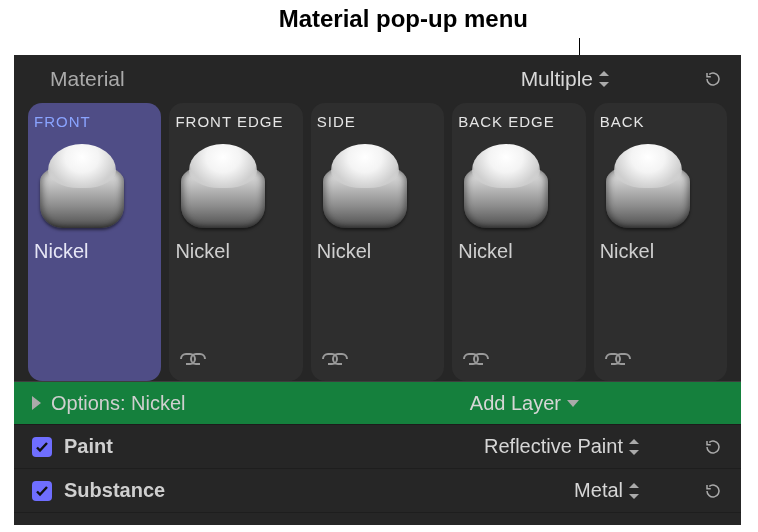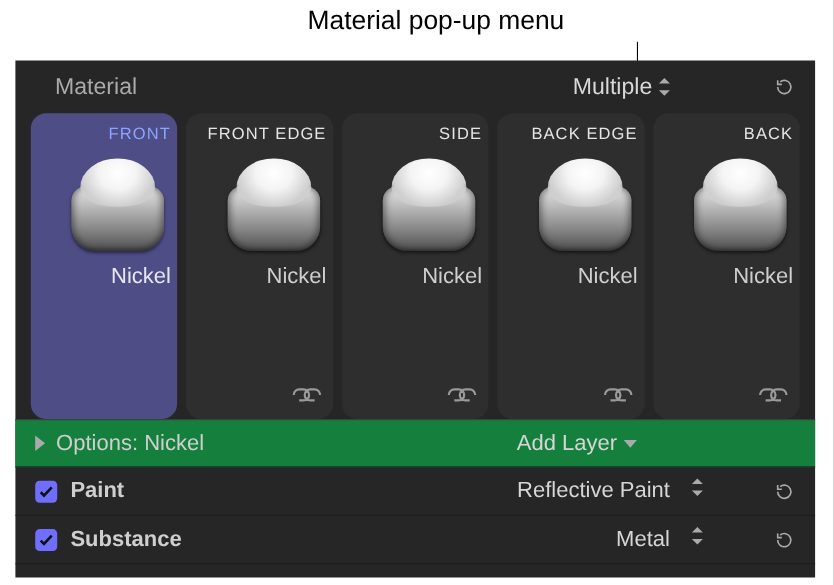--- a/index.html
+++ b/index.html
@@ -8,24 +8,24 @@
     height: 532px;
     background: #fff;
     font-family: -apple-system, "Helvetica Neue", Arial, sans-serif;
     font-size: 16px;
     color: #ccc;
     position: relative;
   }
   .callout {
     position: absolute;
     top: 5px;
-    right: 245px;
+    right: 230px;
     color: #000;
     font-size: 24px;
-    font-weight: 400;
+    font-weight: 700;
   }
   .callout-line {
     position: absolute;
     top: 38px;
     left: 579px;
     width: 1px;
     height: 48px;
     background: #000;
   }
   .panel {
@@ -82,21 +82,21 @@
     gap: 8px;
     padding: 0 14px;
     height: 278px;
   }
   .facet {
     flex: 1;
     background: #2e2e2e;
     border-radius: 14px;
     display: flex;
     flex-direction: column;
-    align-items: flex-end;
+    align-items: flex-start;
     padding: 10px 6px 8px;
     color: #a8a8a8;
     font-size: 17px;
   }
   .facet.sel {
     background: #4f4d86;
     color: #d8d8e8;
   }
   .facet-top {
     font-size: 15px;
@@ -172,21 +172,21 @@
   .cb {
     width: 20px; height: 20px;
     border-radius: 4px;
     background: #6f6eff;
     display: flex; align-items: center; justify-content: center;
     margin-right: 12px;
   }
   .cb svg { width: 14px; height: 14px; }
   .row-label { flex: 1; font-weight: bold; }
   .row-val {
-    display: flex; gap: 20px;
+    display: flex; align-items: center; gap: 6px;
     color: #d6d6d6;
     padding-right: 8px;
   }
   .row .reset { margin-left: 56px; }
 </style>
 </head>
 <body>
 
 <div class="callout">Material pop-up menu</div>
 <div class="callout-line"></div>

